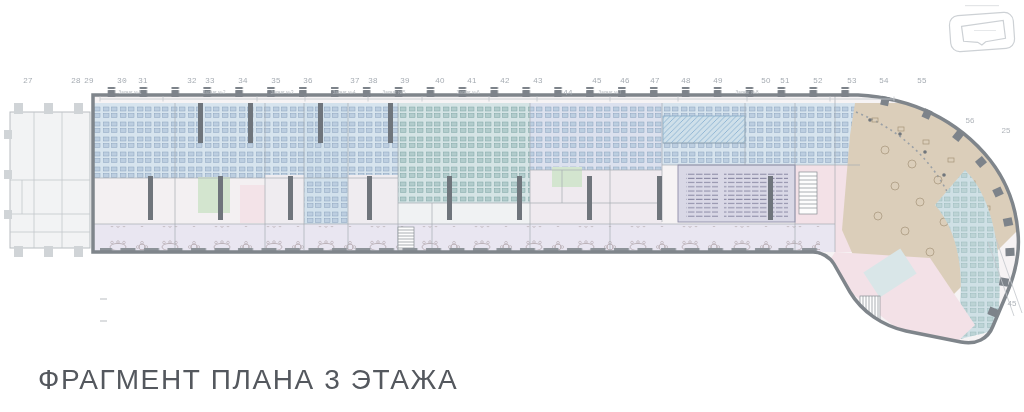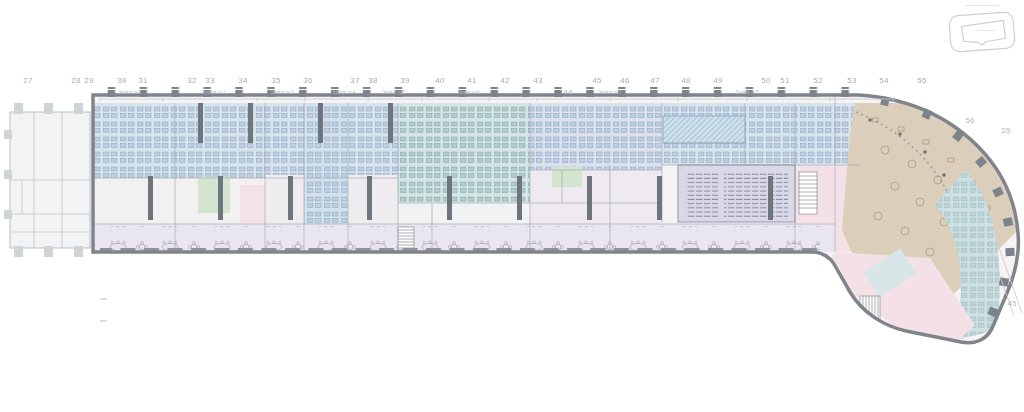--- a/index.html
+++ b/index.html
@@ -271,14 +271,15 @@
       <span class="dimlab" style="left: 344px;">Захват №4</span>
       <span class="dimlab" style="left: 394px;">Захват №5</span>
       <span class="dimlab" style="left: 468px;">Захват №6</span>
       <span class="dimlab" style="left: 610px;">Захват №7</span>
       <span class="dimlab" style="left: 747px;">Захват №8</span>
     </div>
 
 <div class="faintdash" style="left:100px;top:298px"></div>
 <div class="faintdash" style="left:100px;top:320px"></div>
 
+<div class="title">ФРАГМЕНТ ПЛАНА 3 ЭТАЖА</div>
 
 </div>
 
 </body></html>

